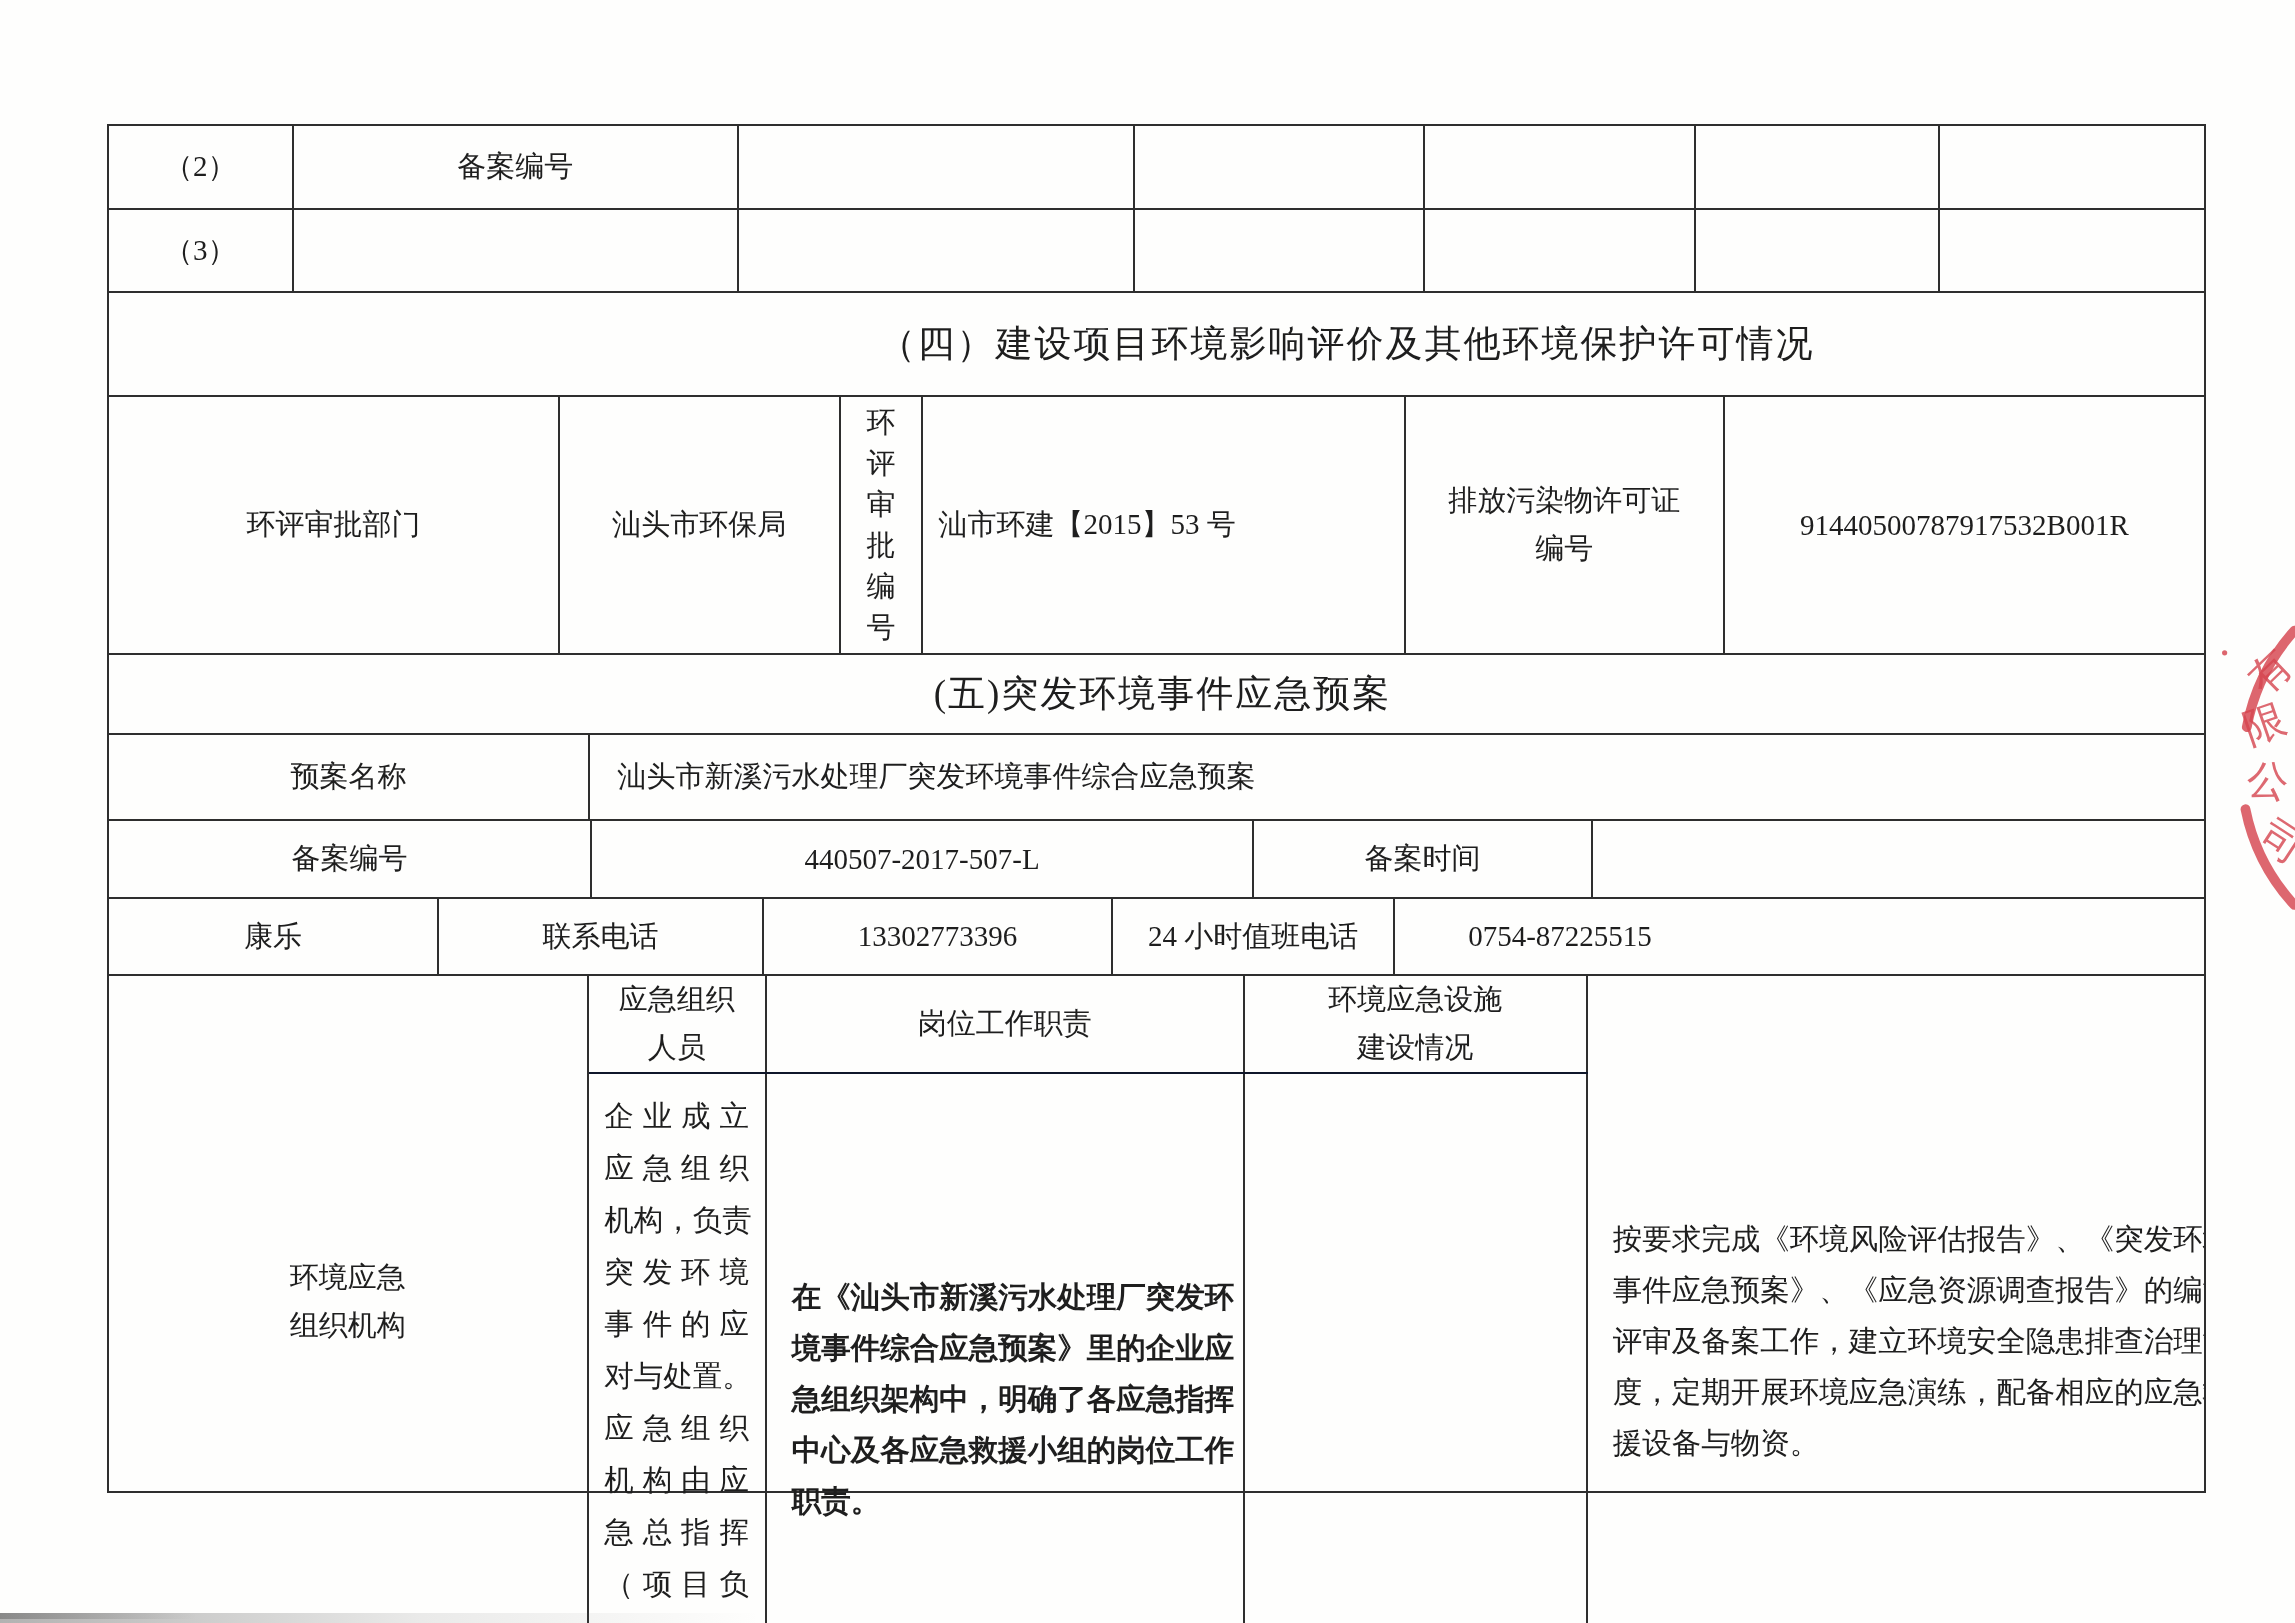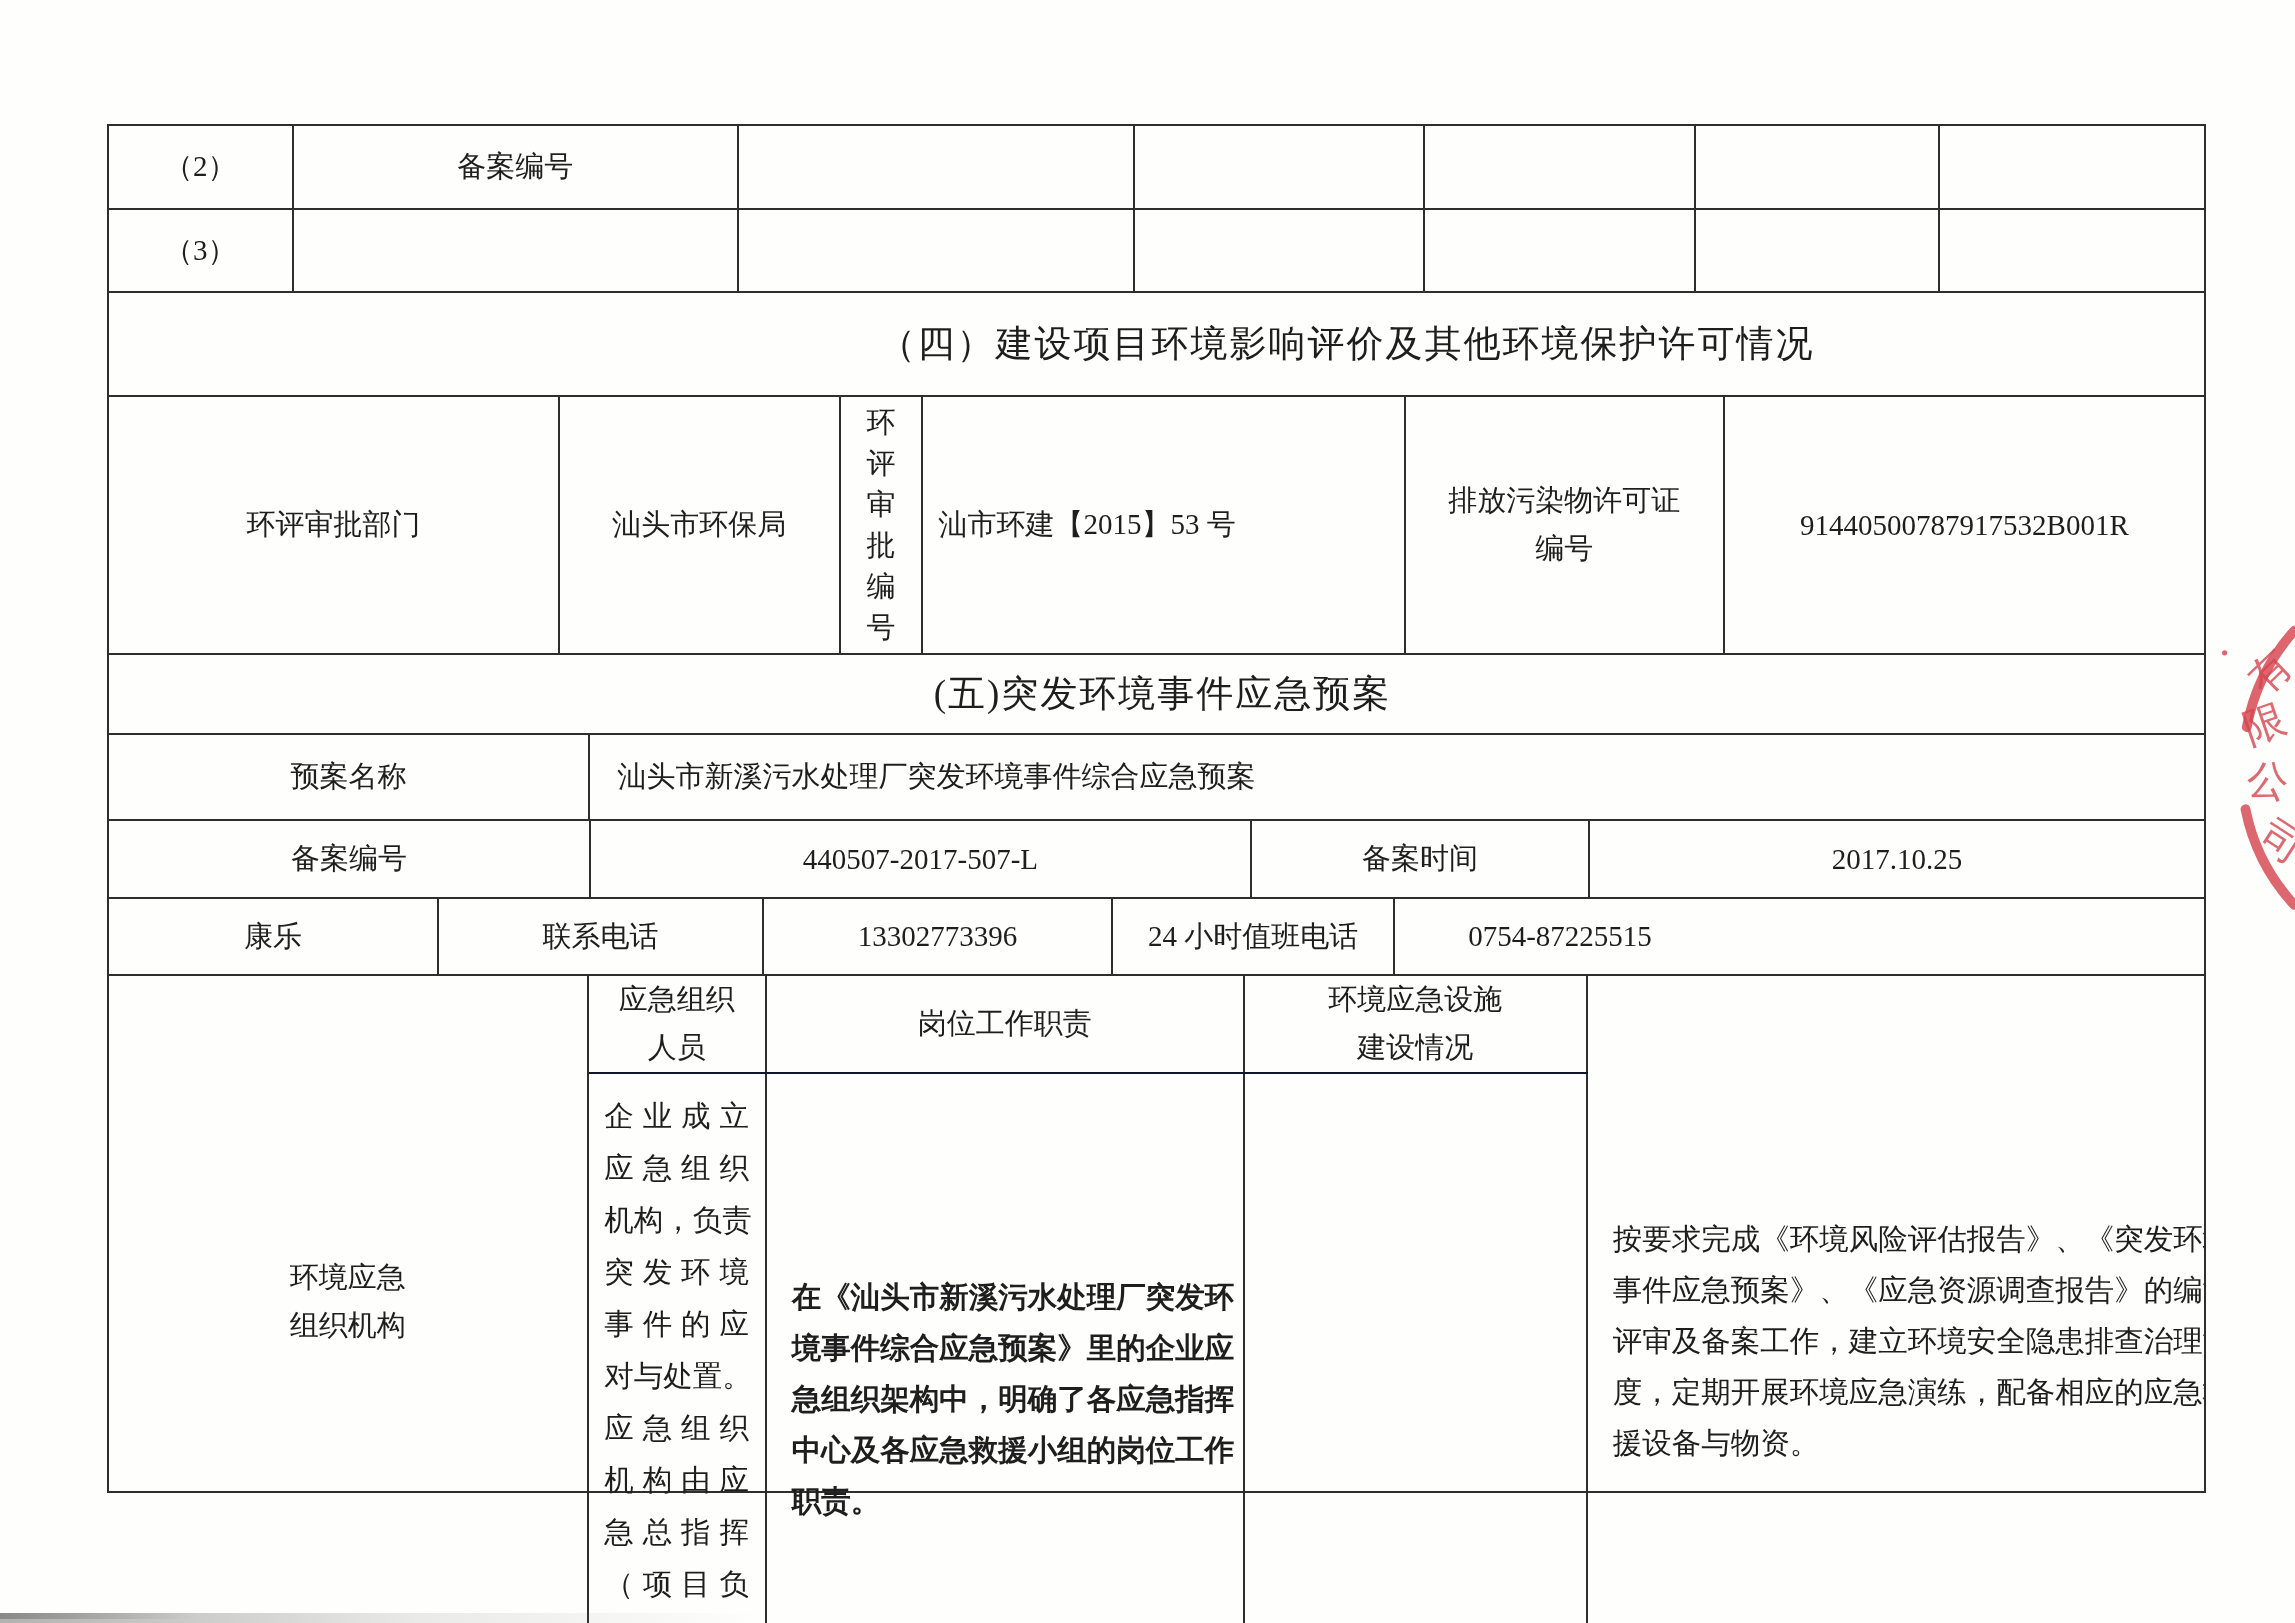--- a/index.html
+++ b/index.html
@@ -111,21 +111,20 @@
 
     <div class="row" style="height:86px;">
       <div class="cell" style="width:482px;">预案名称</div>
       <div class="cell end left" style="width:1617px; padding-left:27.5px;">汕头市新溪污水处理厂突发环境事件综合应急预案</div>
     </div>
 
     <div class="row" style="height:78px;">
       <div class="cell" style="width:483px;">备案编号</div>
       <div class="cell" style="width:662px;">440507-2017-507-L</div>
       <div class="cell" style="width:339px;">备案时间</div>
-      <div class="cell end" style="width:615px;">2017.10.25</div>
     </div>
 
     <div class="row" style="height:77px;">
       <div class="cell" style="width:330px;">康乐</div>
       <div class="cell" style="width:325px;">联系电话</div>
       <div class="cell" style="width:349px;">13302773396</div>
       <div class="cell" style="width:282px;">24 小时值班电话</div>
       <div class="cell end" style="width:330px;">0754-87225515</div>
     </div>
 

